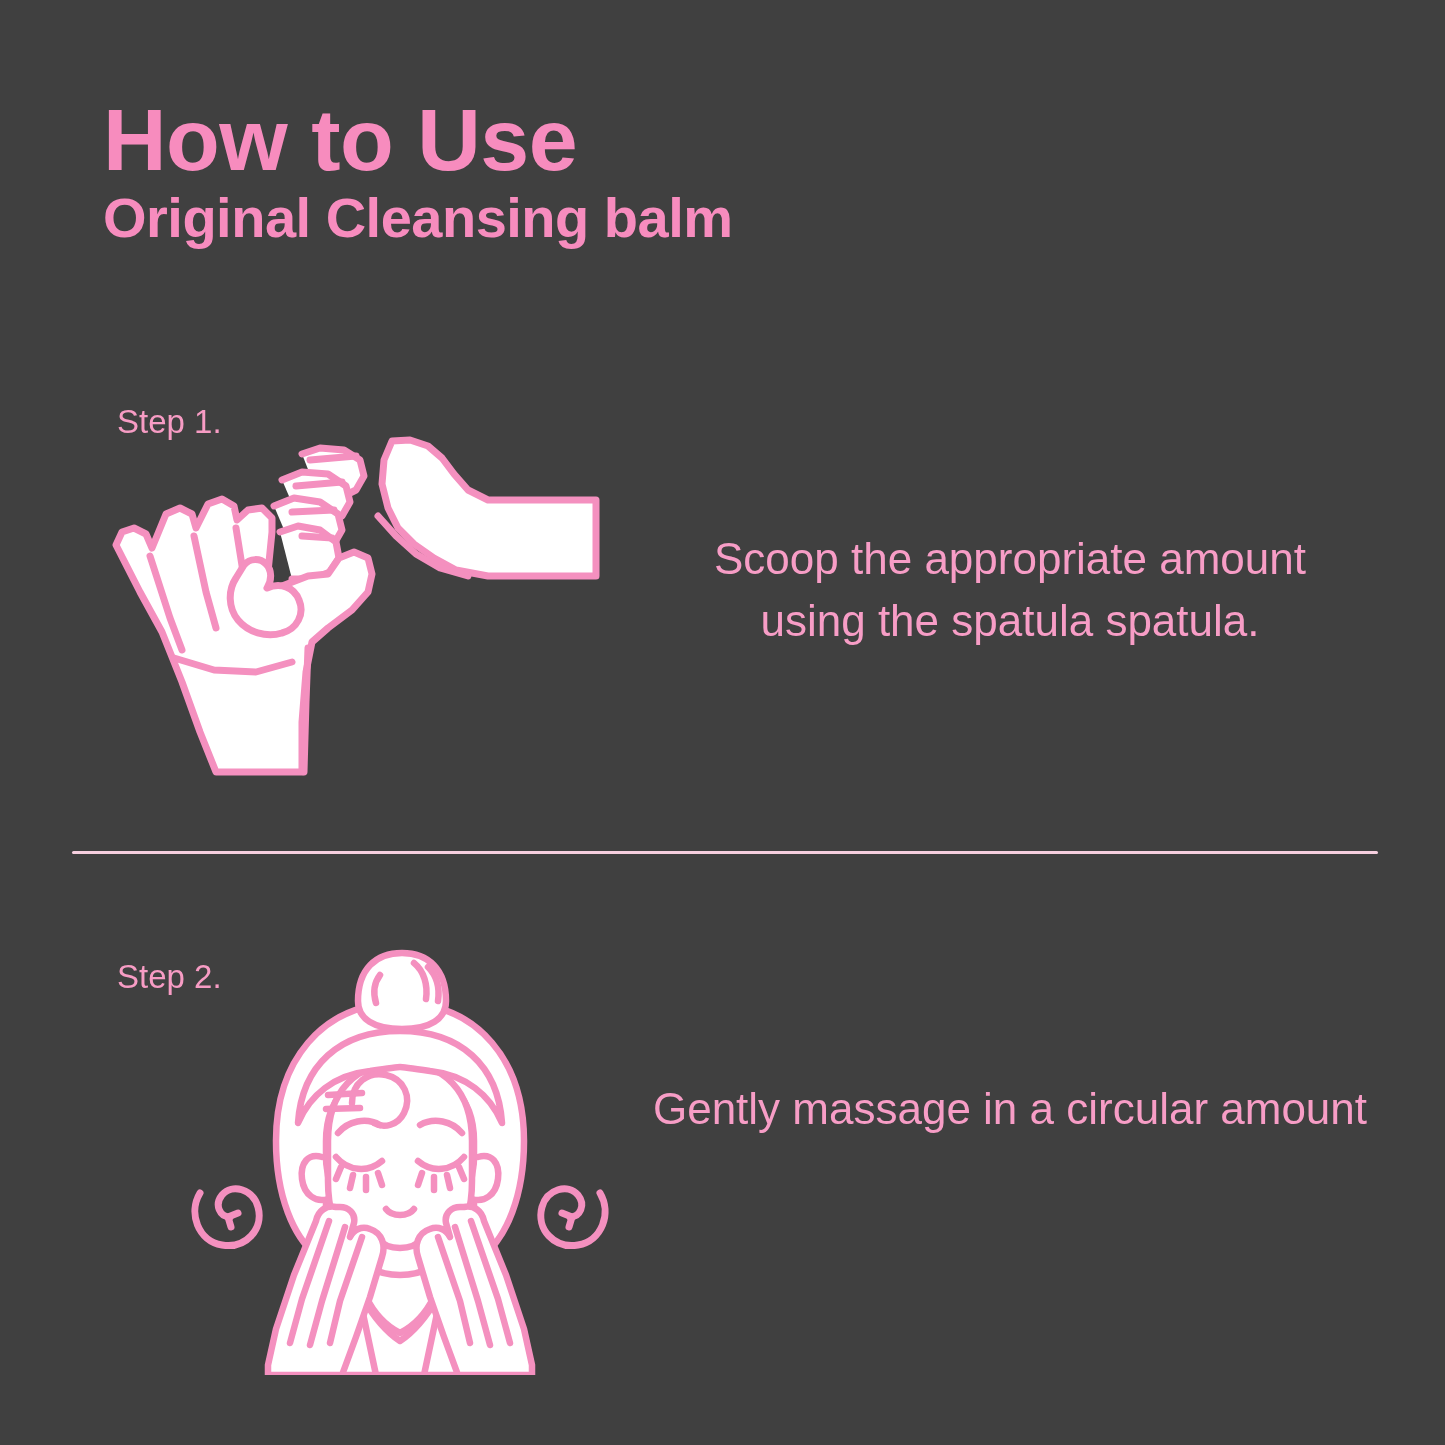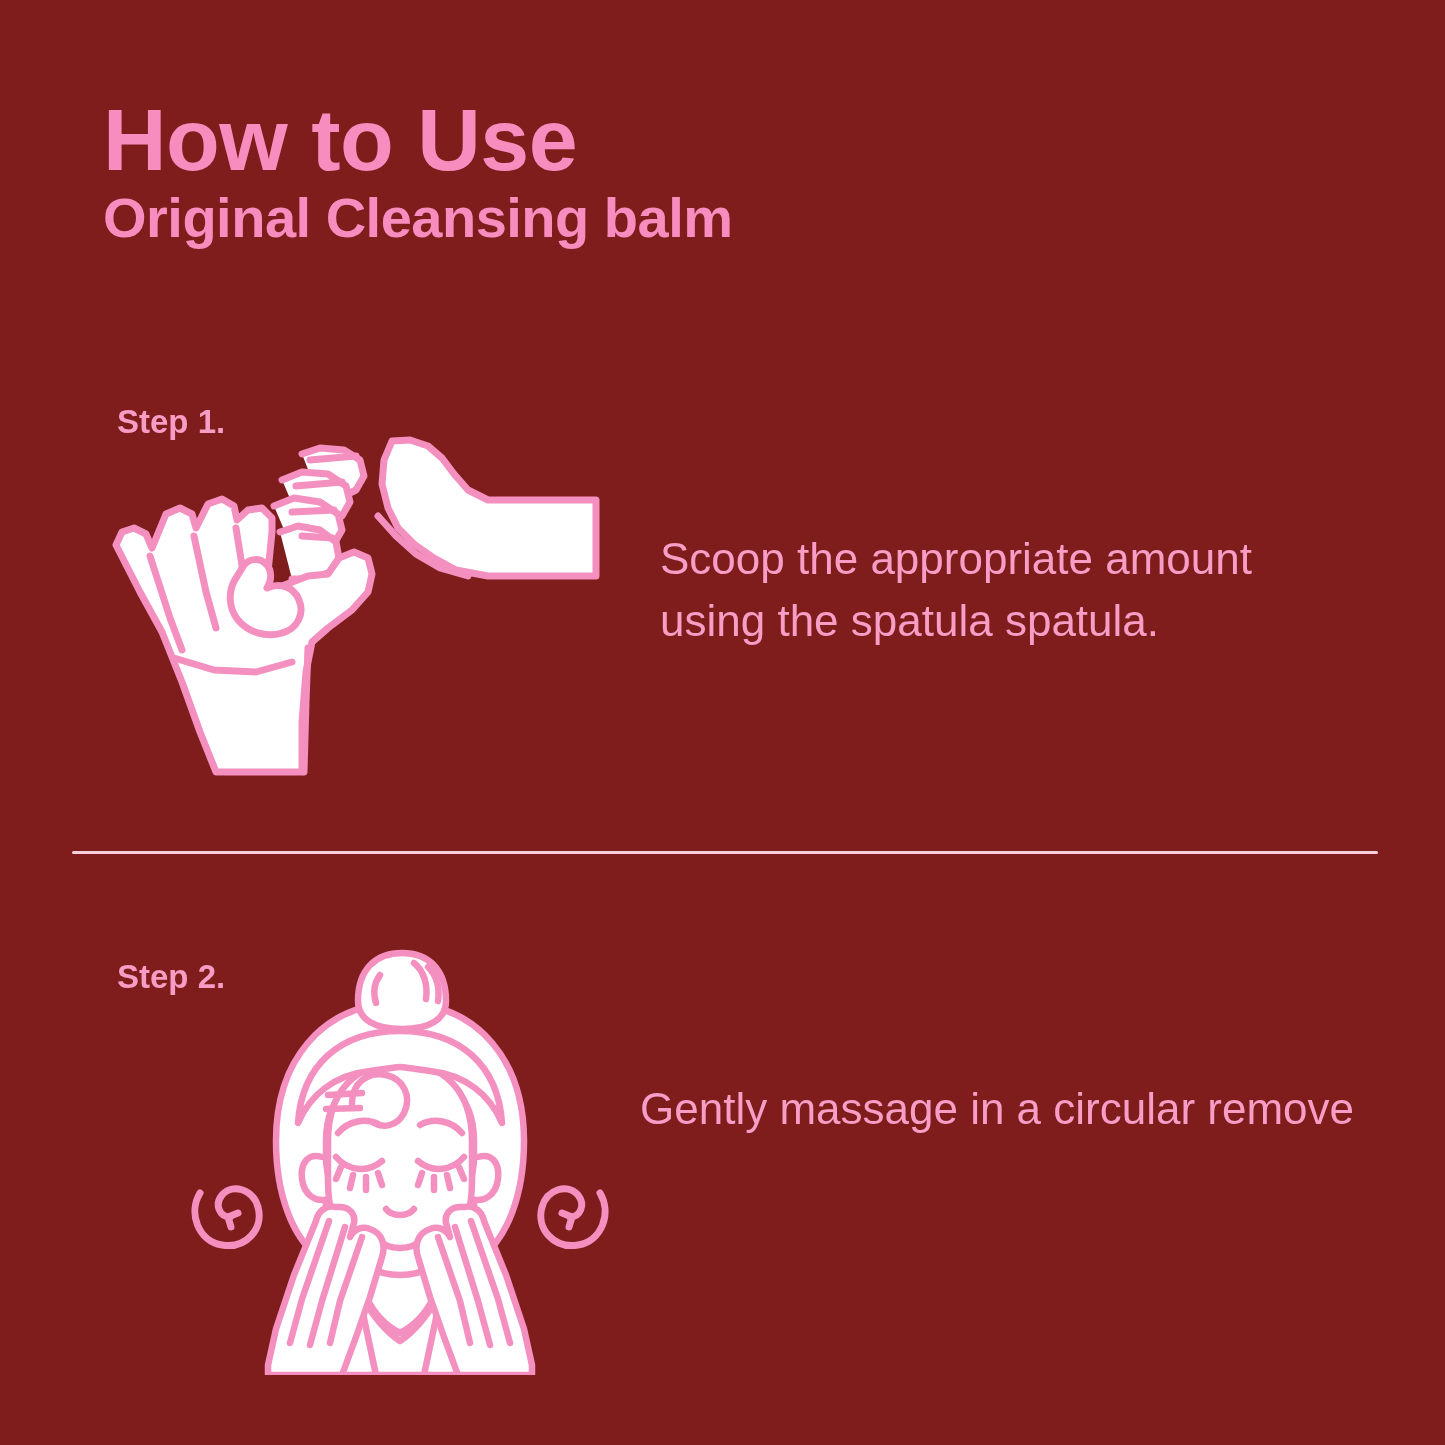--- a/index.html
+++ b/index.html
@@ -13,21 +13,21 @@
     font-family: "Liberation Sans", sans-serif;
     overflow: hidden;
     position: relative;
   }
 
   #page {
     position: absolute;
     inset: 0;
     width: 1445px;
     height: 1445px;
-    background: #7f1d1d;
+    background: #404040;
   }
 
   
   .title-block {
     position: absolute;
     left: 103px;
     top: 96px;
     width: 1100px;
   }
   .title-line {
@@ -43,21 +43,21 @@
     margin-bottom: 6px;
   }
   .title-line-2 {
     font-size: 56px;
   }
 
   
   .step-label {
     position: absolute;
     font-family: "Liberation Sans", sans-serif;
-    font-weight: bold;
+    font-weight: normal;
     font-size: 33px;
     color: #f79cc4;
     letter-spacing: 0px;
     white-space: nowrap;
   }
   #step-1-label { left: 117px; top: 403px; }
   #step-2-label { left: 117px; top: 958px; }
 
   
   #divider {
@@ -86,20 +86,21 @@
     width: 420px;
     height: 430px;
   }
 
   
   .desc {
     position: absolute;
     font-family: "Liberation Sans", sans-serif;
     font-weight: normal;
     color: #f79dc6;
+    text-align: center;
     line-height: 1.42;
   }
   #step-1-desc {
     left: 660px;
     top: 528px;
     width: 700px;
     font-size: 44px;
   }
   #step-2-desc {
     left: 640px;
@@ -325,16 +326,16 @@
                      C357 244 378 238 388 250
                      C396 260 390 272 380 272"></path>
             <path d="M372 268 L382 272 L379 282" stroke-linecap="round"></path>
           </g>
         </g>
       </g>
     </svg>
   </div>
 
   <div class="desc" id="step-2-desc">
-    <span class="desc-line">Gently massage in a circular remove</span>
+    <span class="desc-line">Gently massage in a circular amount</span>
   </div>
 
 </div>
 
 </body></html>

